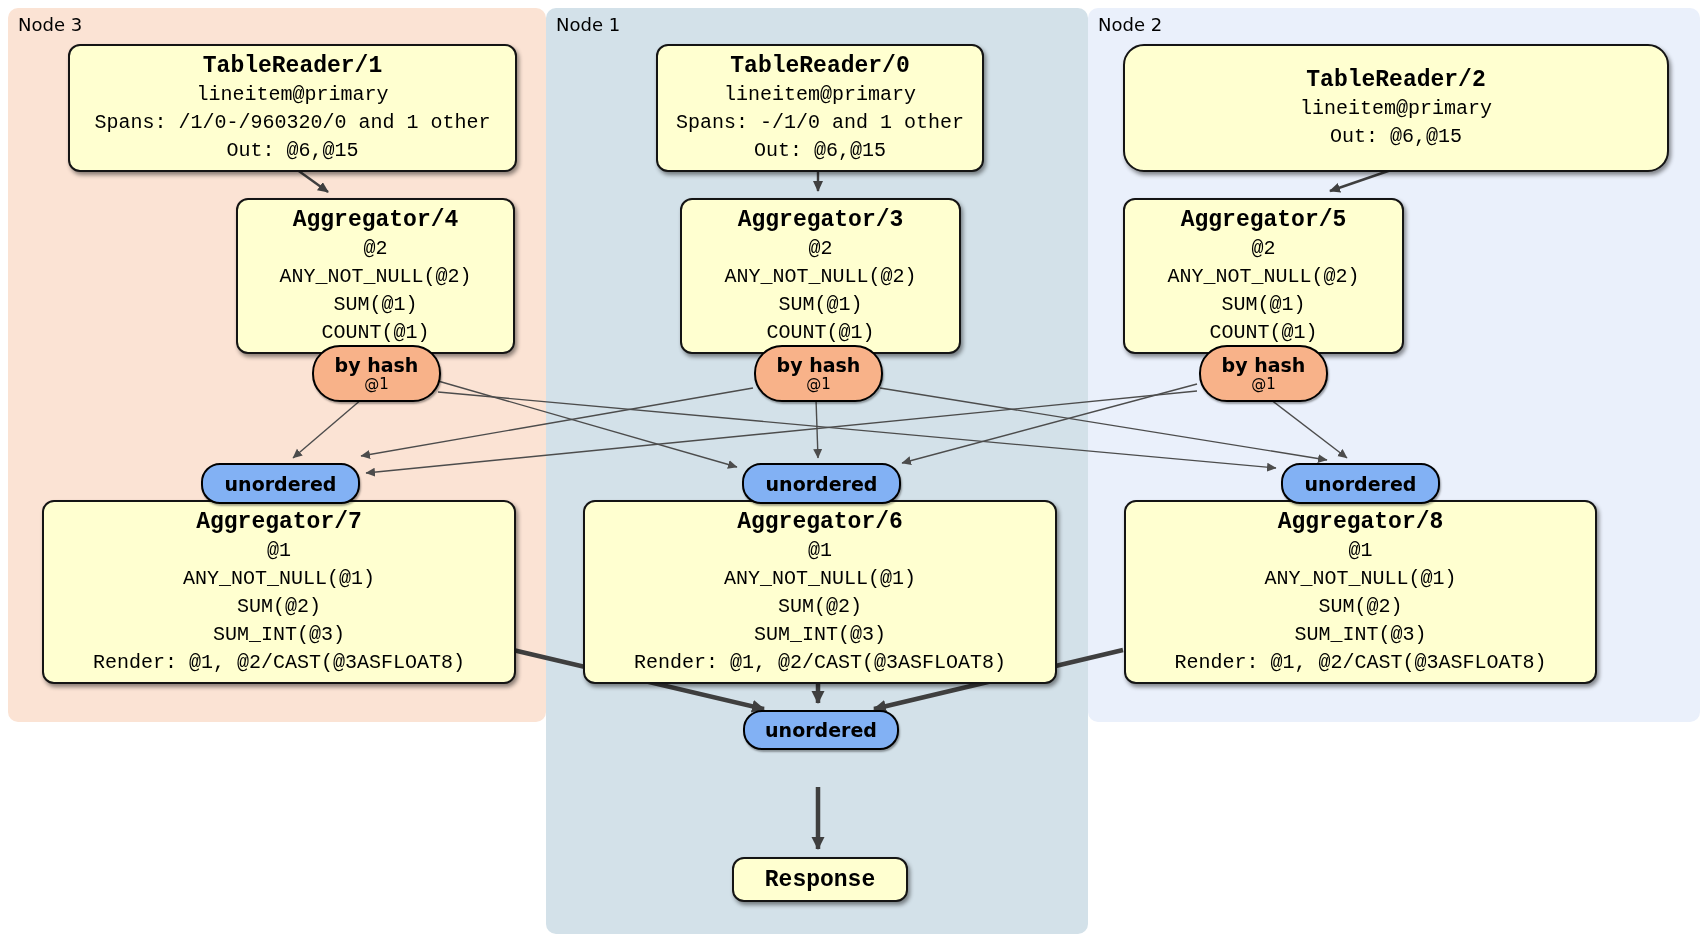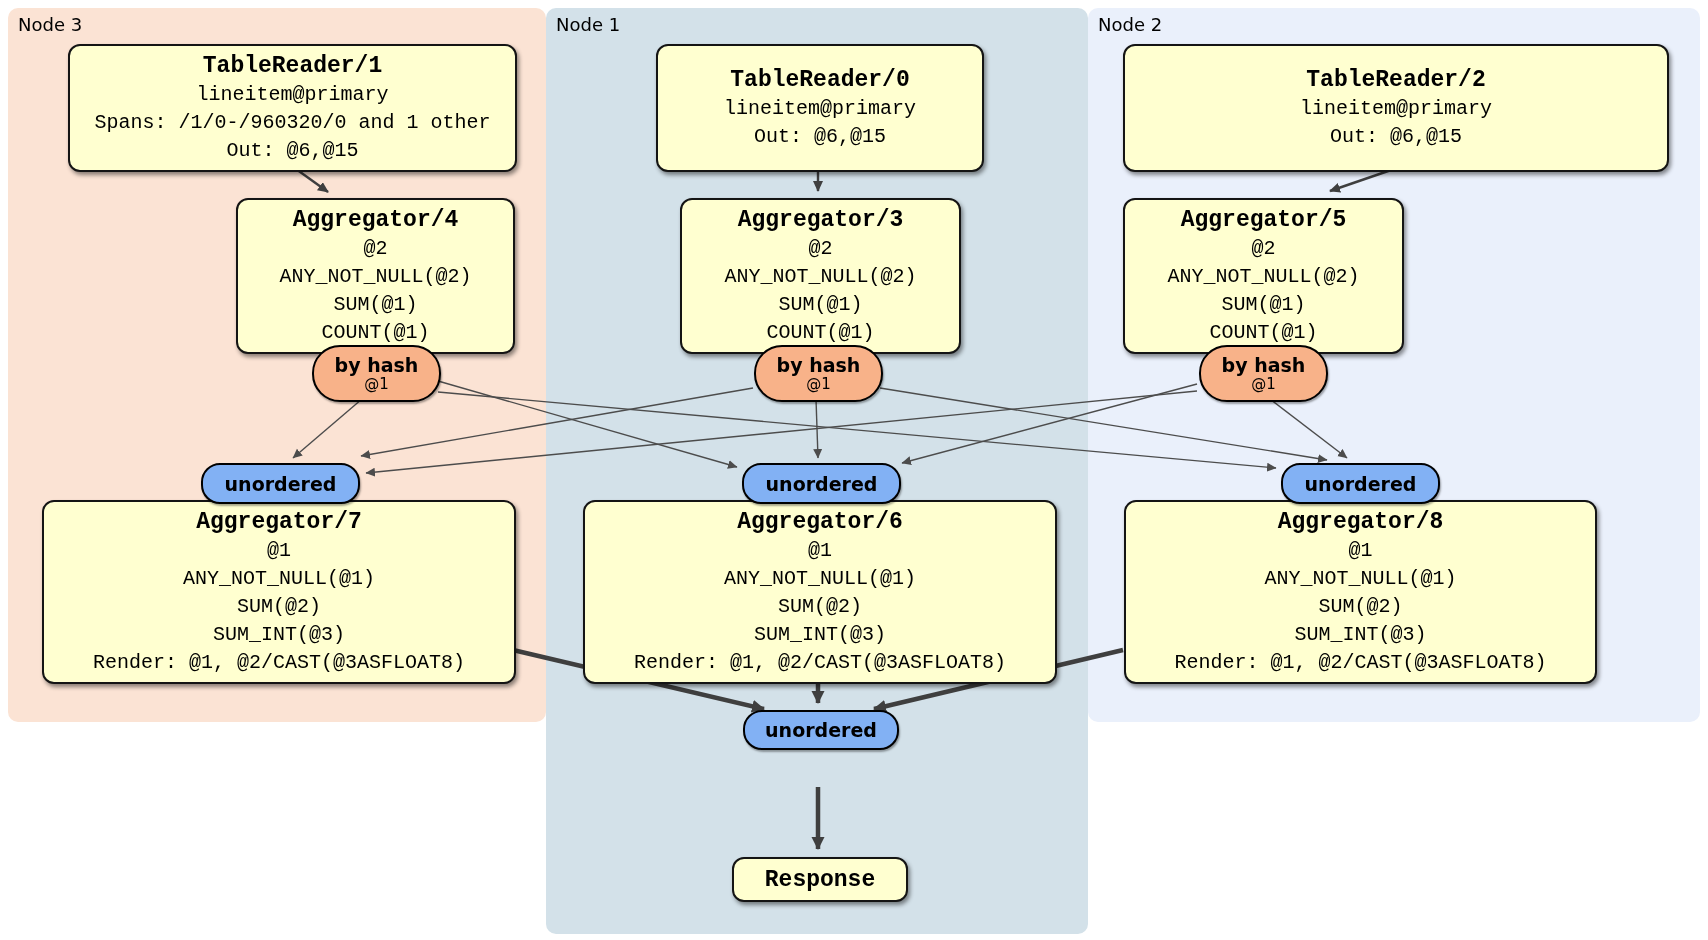--- a/index.html
+++ b/index.html
@@ -81,23 +81,24 @@
     </div>
     <div class="nodebox" style="left: 68px; top: 44px; width: 445px; height: 124px;">
       <div class="title">TableReader/1</div>
       <div class="line">lineitem@primary</div>
       <div class="line">Spans: /1/0-/960320/0 and 1 other</div>
       <div class="line">Out: @6,@15</div>
     </div>
     <div class="nodebox" style="left: 656px; top: 44px; width: 324px; height: 124px;">
       <div class="title">TableReader/0</div>
       <div class="line">lineitem@primary</div>
+      <div class="line">Spans: -/1/0 and 1 other</div>
       <div class="line">Out: @6,@15</div>
     </div>
-    <div class="nodebox" style="left: 1123px; top: 44px; width: 542px; height: 124px;">
+    <div class="nodebox" style="left: 1123px; top: 44px; width: 542px; height: 124px; border-radius: 21px;">
       <div class="title">TableReader/2</div>
       <div class="line">lineitem@primary</div>
       <div class="line">Out: @6,@15</div>
     </div>
     <div class="nodebox" style="left: 236px; top: 198px; width: 275px; height: 152px; text-align: center;">
       <div class="title">Aggregator/4</div>
       <div class="line">@2</div>
       <div class="line">ANY_NOT_NULL(@2)</div>
       <div class="line">SUM(@1)</div>
       <div class="line">COUNT(@1)</div>

